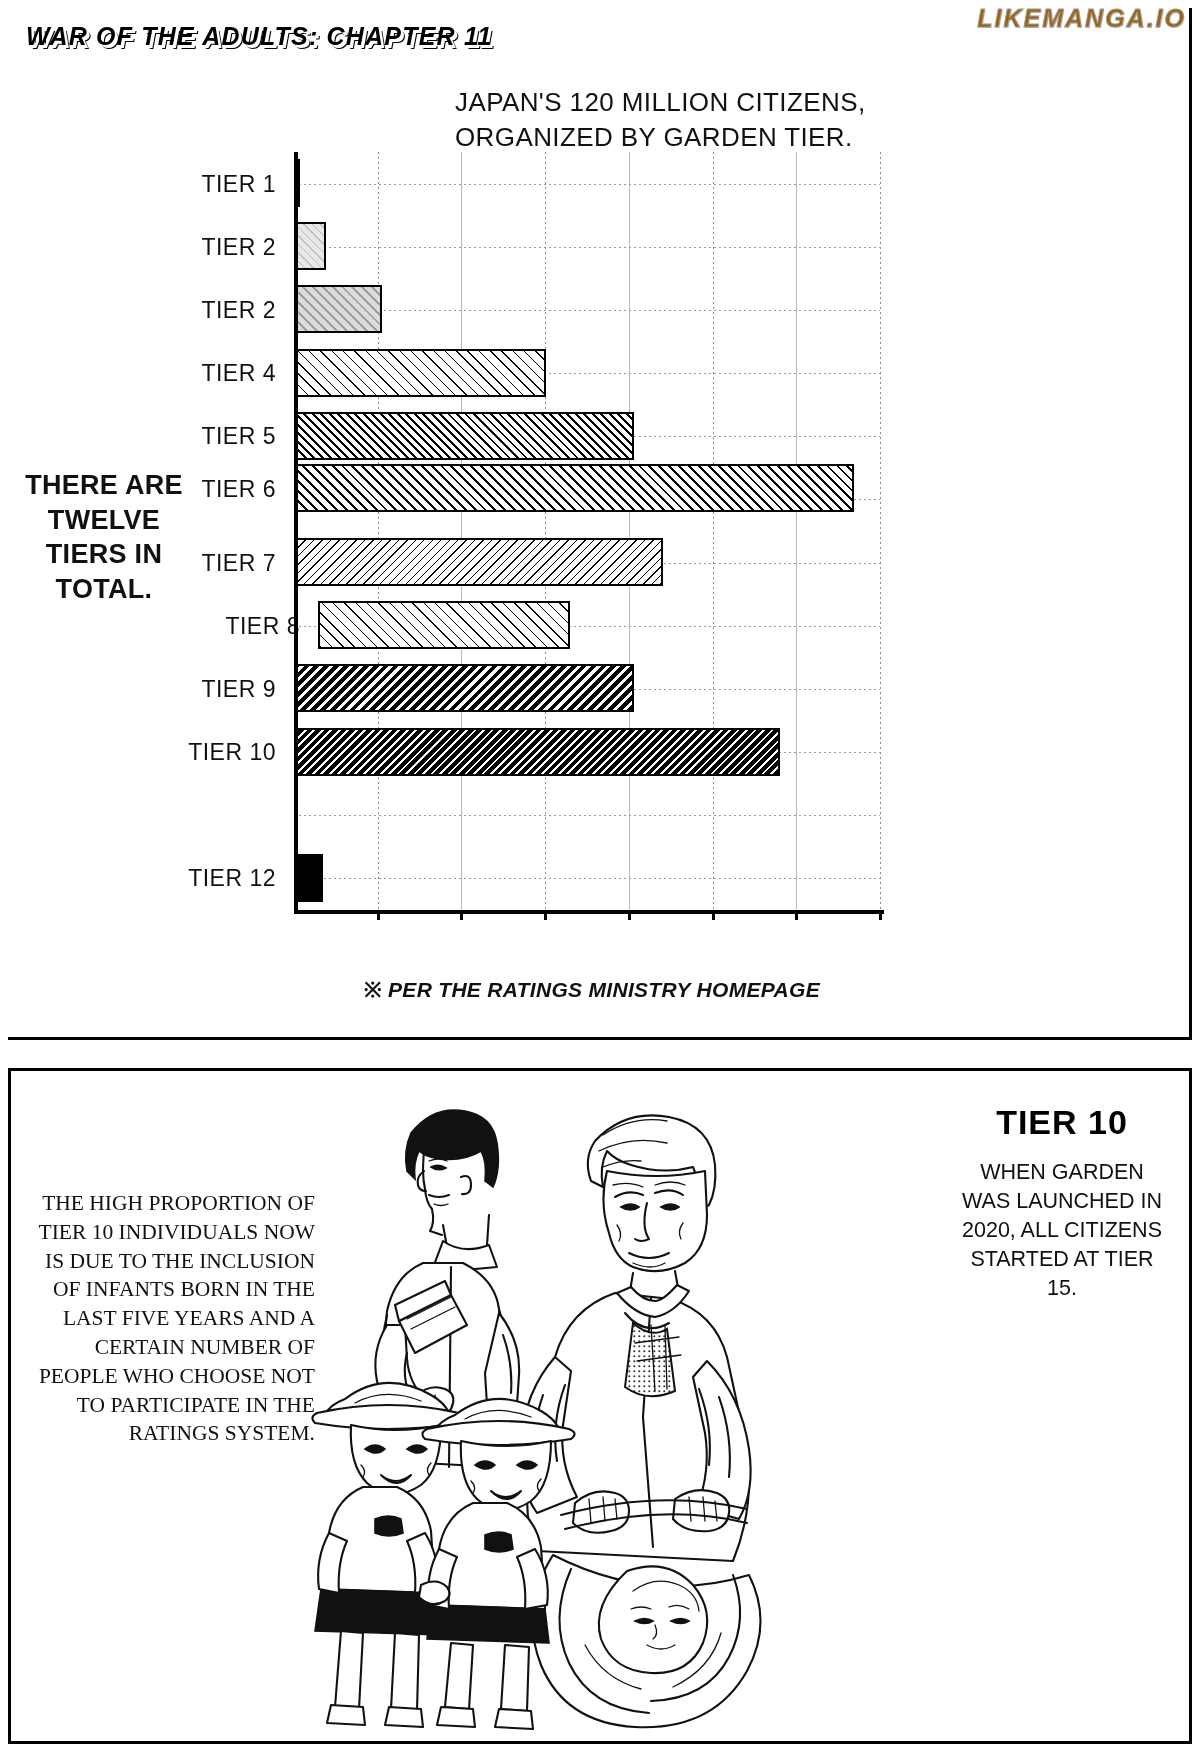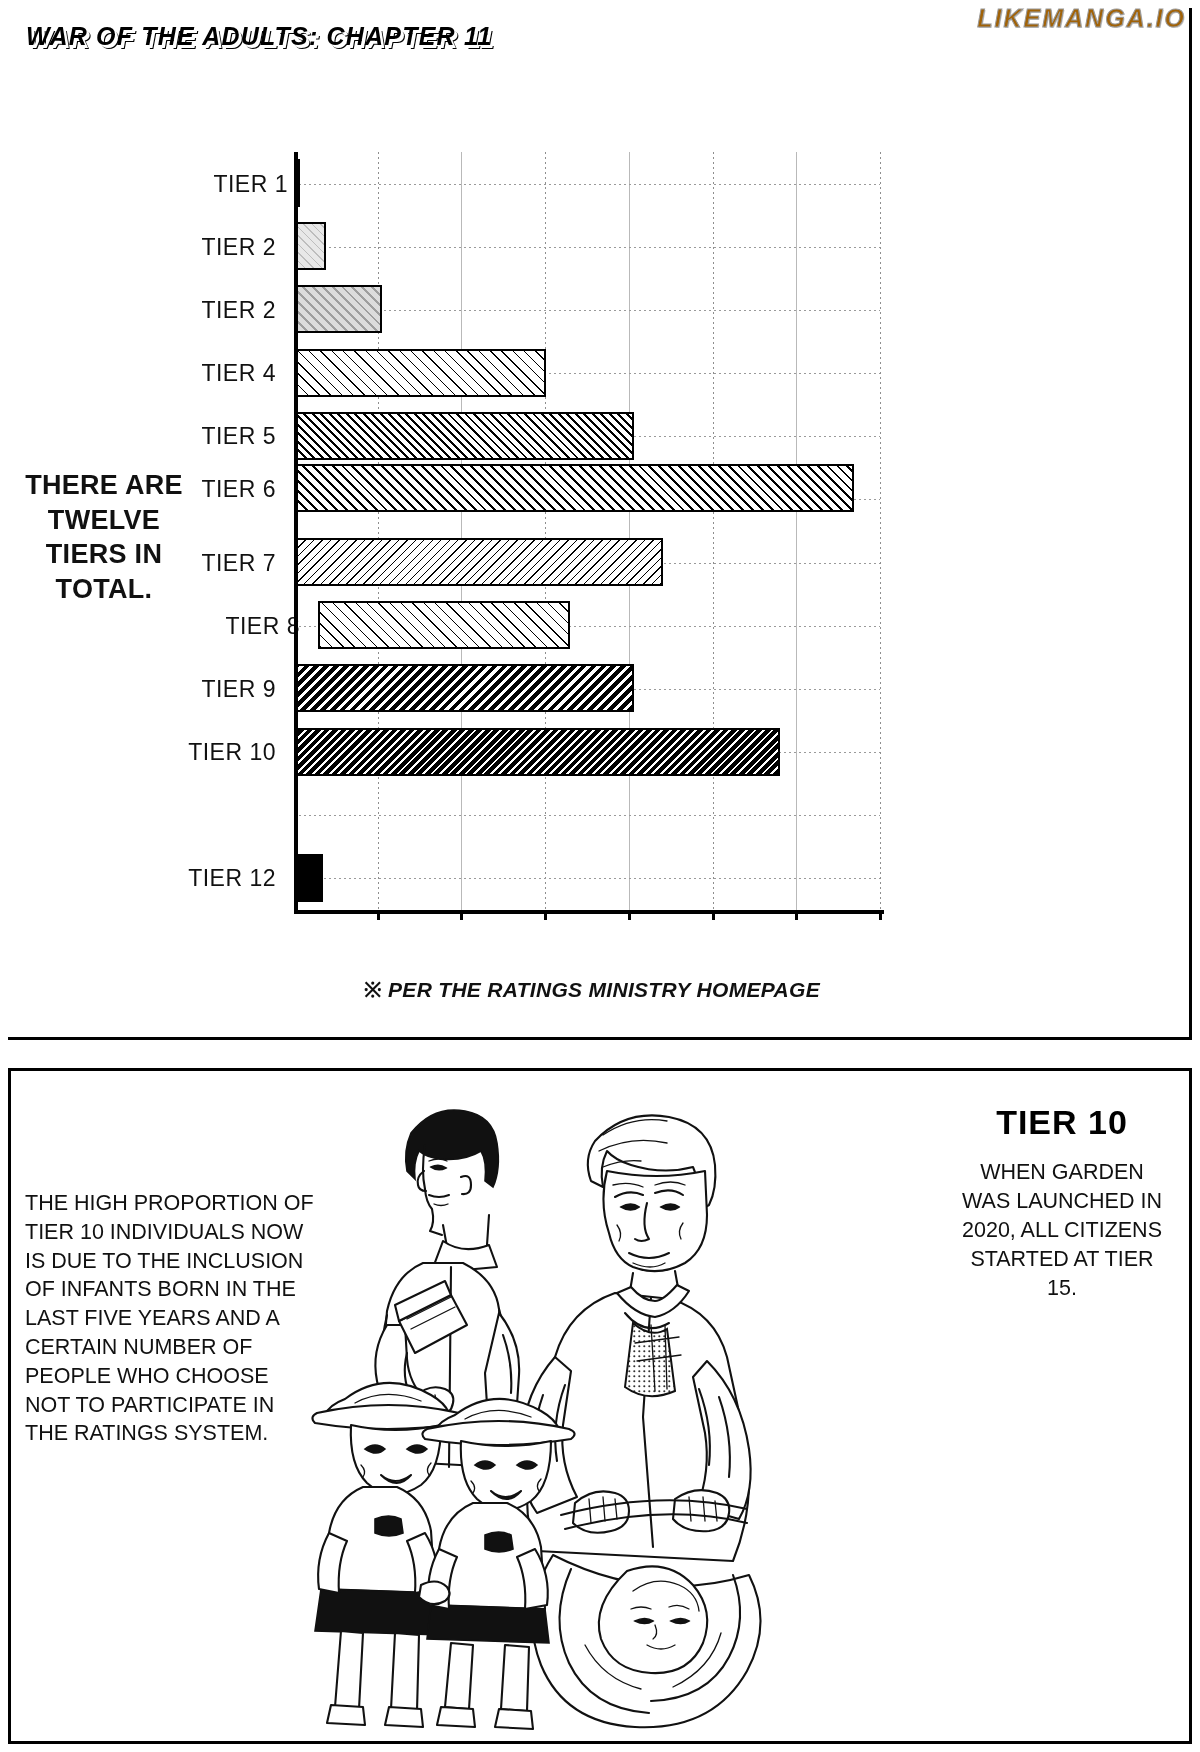--- a/index.html
+++ b/index.html
@@ -103,22 +103,23 @@
   
   #left-caption{
     position:absolute;left:6px;top:468px;width:196px;
     text-align:center;font-size:27px;font-weight:bold;line-height:1.28;
     letter-spacing:0.3px;color:#111;
   }
 
   
   #bottom-left-text{
     position:absolute;left:14px;top:118px;width:290px;
-    text-align:left;font-size:21.5px;line-height:1.34;color:#111;
+    text-align:right;font-size:21.5px;line-height:1.34;color:#111;
     font-weight:500;
+    font-family:Liberation Serif, serif;
   }
   #bottom-right{
     position:absolute;right:22px;top:32px;width:210px;text-align:center;
   }
   #tier10-heading{font-size:34px;font-weight:bold;letter-spacing:1px;color:#000;}
   #tier10-body{margin-top:16px;font-size:21.5px;line-height:1.35;font-weight:500;color:#111;}
 
   
   #artwork{position:absolute;left:292px;top:14px;width:520px;height:646px;}
   .art-line{fill:none;stroke:#111;stroke-width:2.1;stroke-linecap:round;stroke-linejoin:round;}
@@ -131,20 +132,24 @@
 <body>
 
 <div id="watermark">LIKEMANGA.IO</div>
 
 <div class="panel" id="panel-top"></div>
 
 <div id="chapter-title">WAR OF THE ADULTS: CHAPTER 11</div>
 
 <div id="chart-area">
 
+  <div id="chart-title">
+    <div>JAPAN'S 120 MILLION CITIZENS,</div>
+    <div>ORGANIZED BY GARDEN TIER.</div>
+  </div>
 
   <div id="left-caption">THERE ARE TWELVE TIERS IN TOTAL.</div>
 
   <div id="plot-wrap">
     <div id="grid">
         <div class="vgrid" style="left: 83.7143px;"></div>
         <div class="tick" style="left: 82.7143px;"></div>
         <div class="vgrid solid" style="left: 167.429px;"></div>
         <div class="tick" style="left: 166.429px;"></div>
         <div class="vgrid" style="left: 251.143px;"></div>
@@ -164,21 +169,21 @@
         <div class="hgrid" style="top: 284px;"></div>
         <div class="hgrid" style="top: 347px;"></div>
         <div class="hgrid" style="top: 411px;"></div>
         <div class="hgrid" style="top: 474px;"></div>
         <div class="hgrid" style="top: 537px;"></div>
         <div class="hgrid" style="top: 600px;"></div>
         <div class="hgrid" style="top: 663px;"></div>
         <div class="hgrid" style="top: 726px;"></div>
       </div>
     <div id="bars">
-        <div class="bar-row" style="top: 0px; height: 63.1667px; padding-left: 12px;">
+        <div class="bar-row" style="top: 0px; height: 63.1667px;">
           <div class="bar-label">TIER 1</div>
           <div class="bar h-none" title="TIER 1" style="width: 5.86px;"></div>
         </div>
         <div class="bar-row" style="top: 63.1667px; height: 63.1667px;">
           <div class="bar-label">TIER 2</div>
           <div class="bar h-lightgray" title="TIER 2" style="width: 32.23px;"></div>
         </div>
         <div class="bar-row" style="top: 126.333px; height: 63.1667px;">
           <div class="bar-label">TIER 2</div>
           <div class="bar h-gray" title="TIER 3" style="width: 87.9px;"></div>

